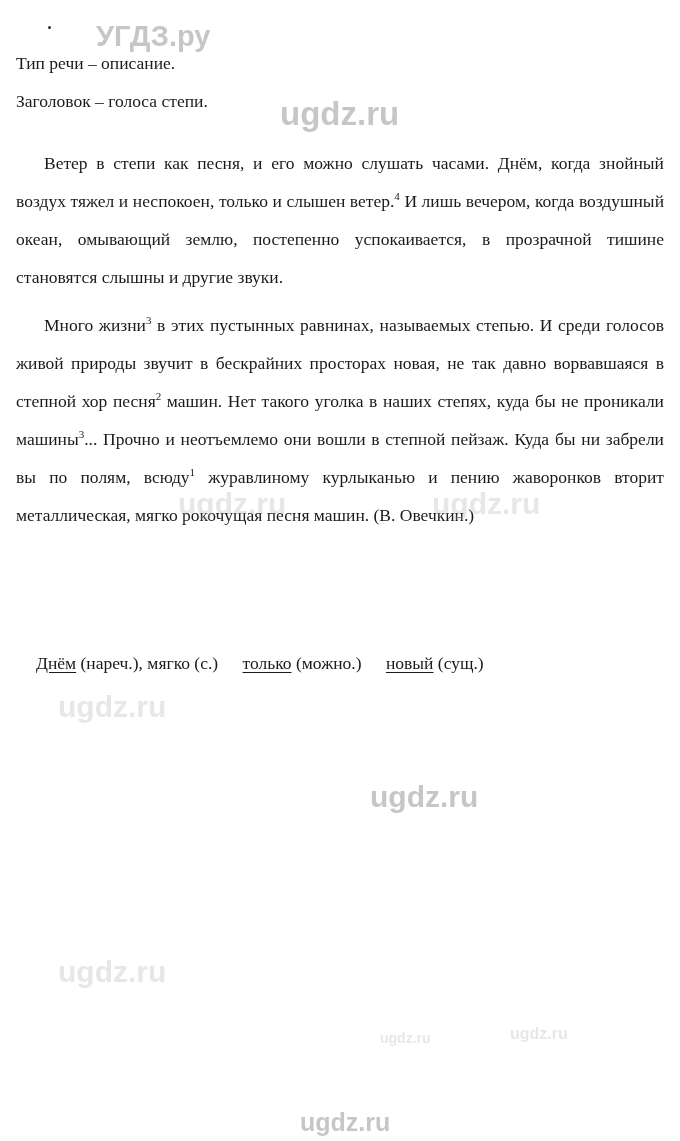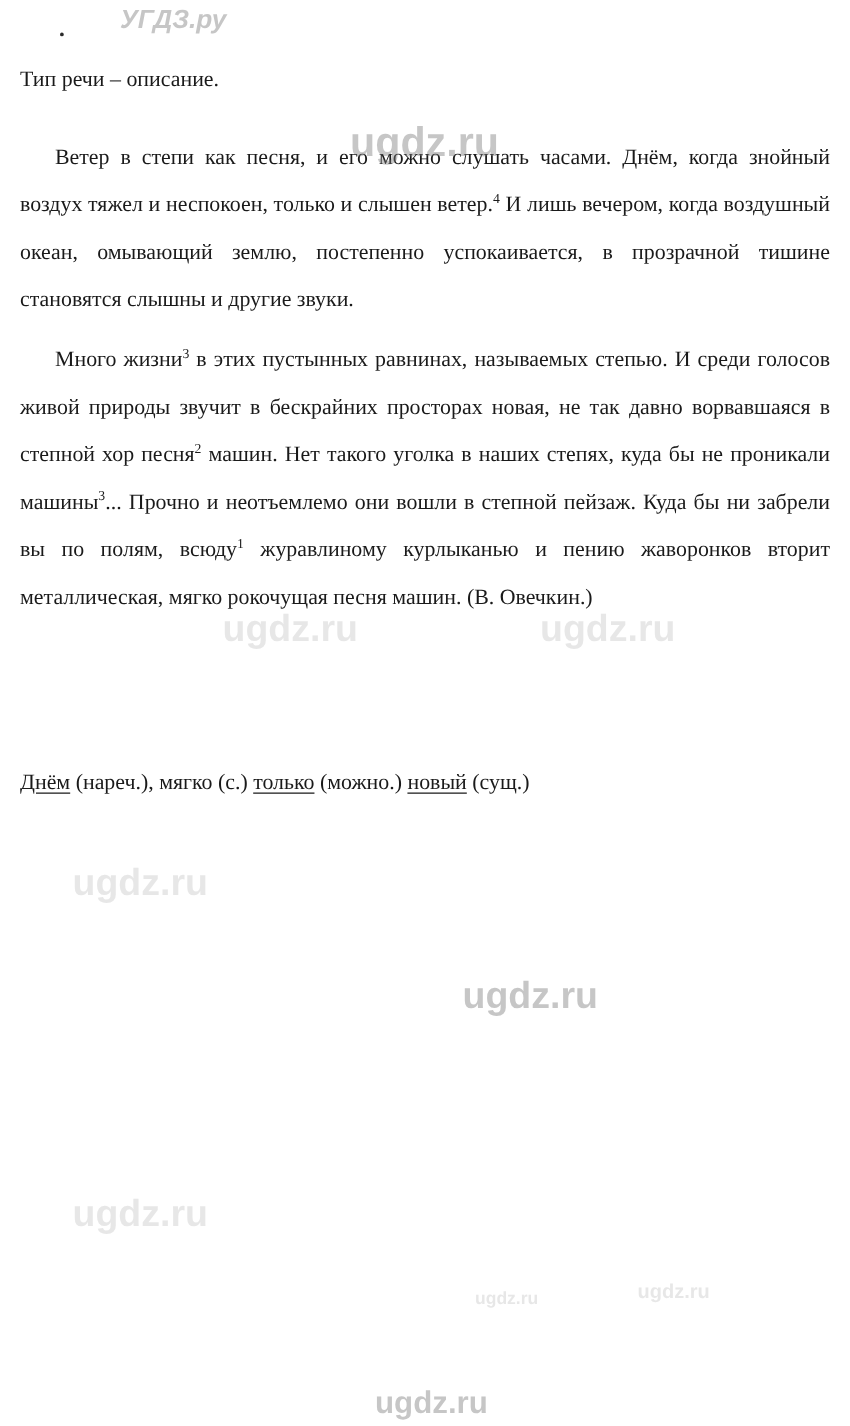--- a/index.html
+++ b/index.html
@@ -56,20 +56,21 @@
     text-align: left;
   }
   sup {
     font-size: 11px;
     vertical-align: super;
     line-height: 0;
   }
   u.ul {
     text-decoration: underline;
     text-underline-offset: 3px;
+    margin-left: 20px;
   }
   .spacer-lg { height: 48px; }
 
   
   .wm {
     position: absolute;
     font-family: "Liberation Sans", sans-serif;
     font-weight: bold;
     color: rgba(150,150,150,0.33);
     white-space: nowrap;
@@ -89,20 +90,21 @@
 <div class="page">
 
   <div class="content">
 
     <div class="dot"></div>
 
     <div style="height:44px"></div>
 
     <p class="line block">Тип речи – описание.</p>
 
+    <p class="line block">Заголовок – голоса степи.</p>
 
     <div style="height:14px"></div>
 
 
     <div style="height:10px"></div>
 
     <p class="line indent block"><span>Ветер в степи как песня, и его можно слушать часами. Днём, когда знойный воздух тяжел и неспокоен, только и слышен ветер.</span><sup>4</sup><span> И лишь вечером, когда воздушный океан, омывающий землю, постепенно успокаивается, в прозрачной тишине становятся слышны и другие звуки.</span></p>
 
     <div style="height:10px"></div>
 
@@ -112,21 +114,21 @@
 
 
     <div class="spacer-lg"></div>
     <div style="height:14px"></div>
 
     <p class="line nojust"><u class="ul">Днём</u><span> (нареч.), мягко (с.) </span><u class="ul">только</u><span> (можно.) </span><u class="ul">новый</u><span> (сущ.)</span></p>
 
   </div>
 
   <div id="watermark-layer">
-      <div class="wm wm-dark" style="left: 96px; top: 4px; font-size: 21px; font-style: italic;">УГДЗ.ру</div>
+      <div class="wm wm-dark" style="left: 96px; top: 20px; font-size: 29px;">УГДЗ.ру</div>
       <div class="wm wm-dark" style="left: 280px; top: 95px; font-size: 33px;">ugdz.ru</div>
       <div class="wm wm-light" style="left: 178px; top: 487px; font-size: 30px;">ugdz.ru</div>
       <div class="wm wm-light" style="left: 432px; top: 487px; font-size: 30px;">ugdz.ru</div>
       <div class="wm wm-light" style="left: 58px; top: 690px; font-size: 30px;">ugdz.ru</div>
       <div class="wm wm-dark" style="left: 370px; top: 780px; font-size: 30px;">ugdz.ru</div>
       <div class="wm wm-light" style="left: 58px; top: 955px; font-size: 30px;">ugdz.ru</div>
       <div class="wm wm-light" style="left: 380px; top: 1030px; font-size: 14px;">ugdz.ru</div>
       <div class="wm wm-light" style="left: 510px; top: 1025px; font-size: 16px;">ugdz.ru</div>
       <div class="wm wm-dark" style="left: 300px; top: 1108px; font-size: 25px;">ugdz.ru</div>
     </div>

